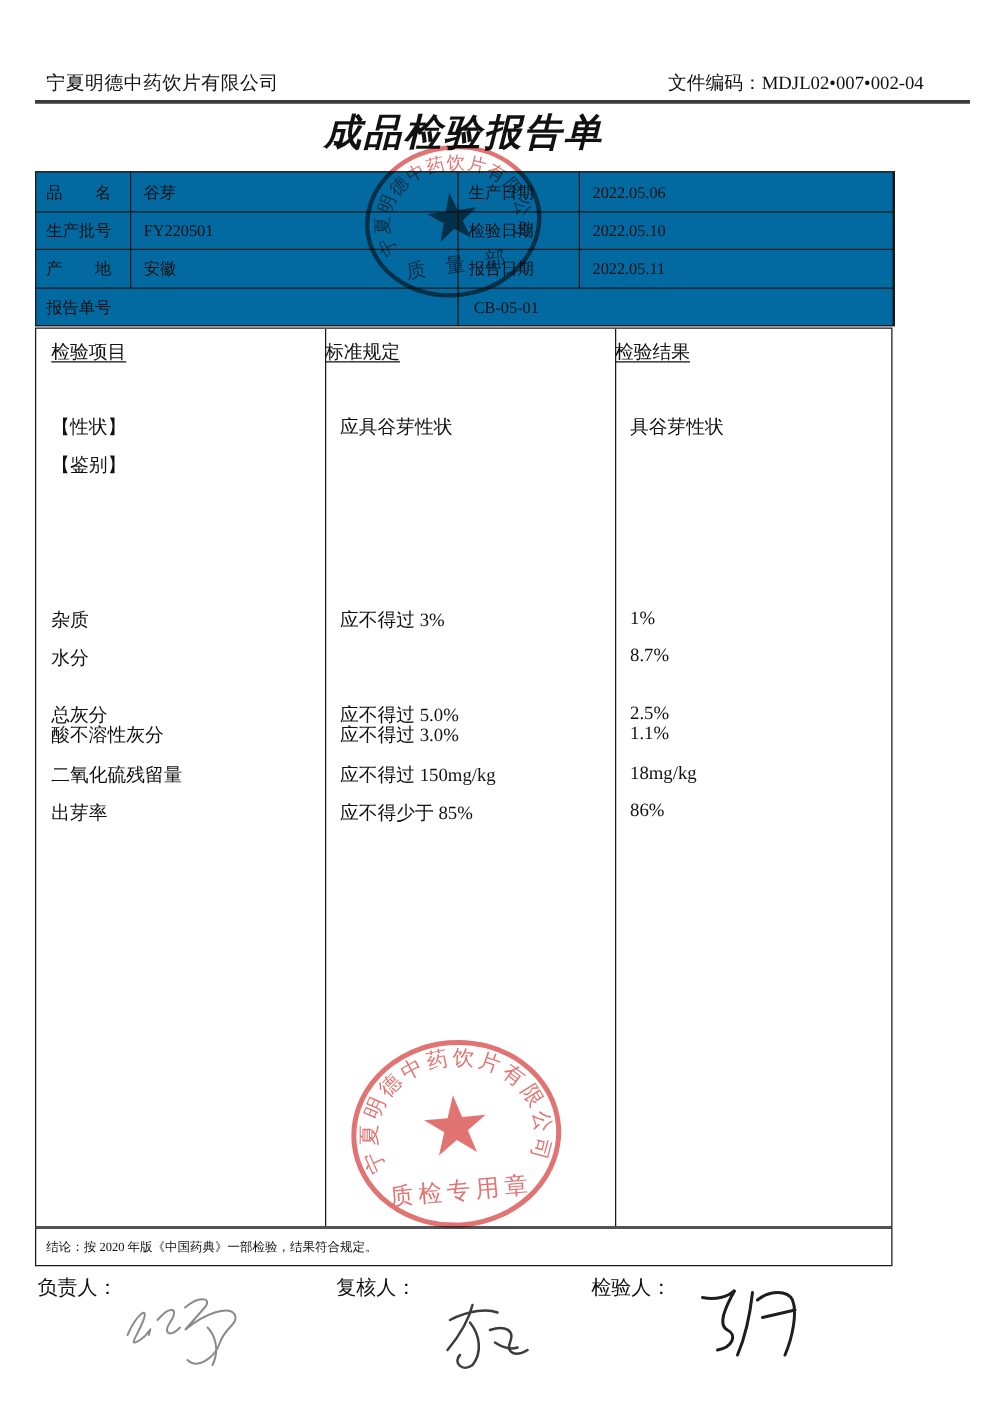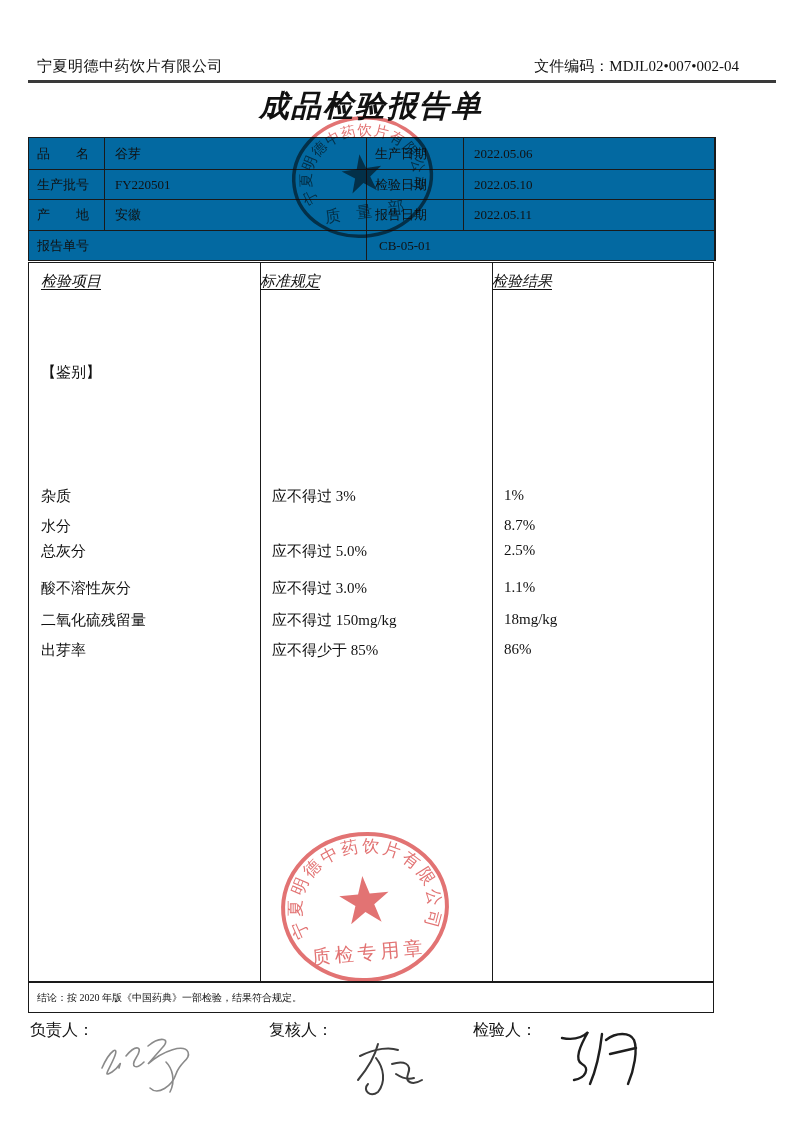--- a/index.html
+++ b/index.html
@@ -26,21 +26,21 @@
   
   .insp-table{position:absolute;left:28px;top:262px;width:686px;height:720px;
               border:1.5px solid #1a1a1a;box-sizing:border-box;}
   .vline{position:absolute;top:0;bottom:0;width:1px;background:#1a1a1a;}
   .insp-row{position:absolute;left:0;right:0;height:22px;font-size:15px;}
   .cc{position:absolute;top:0;height:22px;box-sizing:border-box;padding-left:12px;white-space:nowrap;}
   .c1{left:0;width:231px;}
   .c2{left:231px;width:232px;}
   .c3{left:463px;width:223px;}
   .insp-head .c2,.insp-head .c3{padding-left:0;}
-  .u{text-decoration:underline;text-underline-offset:3px;font-style:italic;}
+  .u{text-decoration:underline;text-underline-offset:3px;}
 
   .conclusion{position:absolute;left:28px;top:982px;width:686px;height:31px;
               border:1.5px solid #1a1a1a;box-sizing:border-box;display:flex;
               align-items:center;padding-left:8px;font-size:10px;}
 
   .sig-label{position:absolute;top:1020px;font-size:16px;}
   .sig{position:absolute;}
 
   .stamp{position:absolute;mix-blend-mode:multiply;opacity:.85;}
   .stamp text{font-family:"Liberation Serif","DejaVu Serif",serif;}
@@ -78,39 +78,44 @@
   <div class="insp-table">
     <div class="vline" style="left:231px"></div>
     <div class="vline" style="left:463px"></div>
 
     <div class="insp-row insp-head" style="top:9px">
       <div class="cc c1"><span class="u">检验项目</span></div>
       <div class="cc c2"><span class="u">标准规定</span></div>
       <div class="cc c3"><span class="u">检验结果</span></div>
     </div>
 
+    <div class="insp-row" style="top:69px">
+      <div class="cc c1">【性状】</div>
+      <div class="cc c2">应具谷芽性状</div>
+      <div class="cc c3">具谷芽性状</div>
+    </div>
     <div class="insp-row" style="top:100px">
       <div class="cc c1">【鉴别】</div>
       <div class="cc c2"></div>
       <div class="cc c3"></div>
     </div>
     <div class="insp-row" style="top:195px">
       <div class="cc c2"></div>
       <div class="cc c3"></div>
     </div>
     <div class="insp-row" style="top:224px">
       <div class="cc c1">杂质</div>
       <div class="cc c2">应不得过 3%</div>
       <div class="cc c3">1%</div>
     </div>
     <div class="insp-row" style="top:254px">
       <div class="cc c1">水分</div>
       <div class="cc c3">8.7%</div>
     </div>
-    <div class="insp-row" style="top:279px">
+    <div class="insp-row" style="top:300px">
       <div class="cc c1">总灰分</div>
       <div class="cc c2">应不得过 5.0%</div>
       <div class="cc c3">2.5%</div>
     </div>
     <div class="insp-row" style="top:316px">
       <div class="cc c1">酸不溶性灰分</div>
       <div class="cc c2">应不得过 3.0%</div>
       <div class="cc c3">1.1%</div>
     </div>
     <div class="insp-row" style="top:348px">

